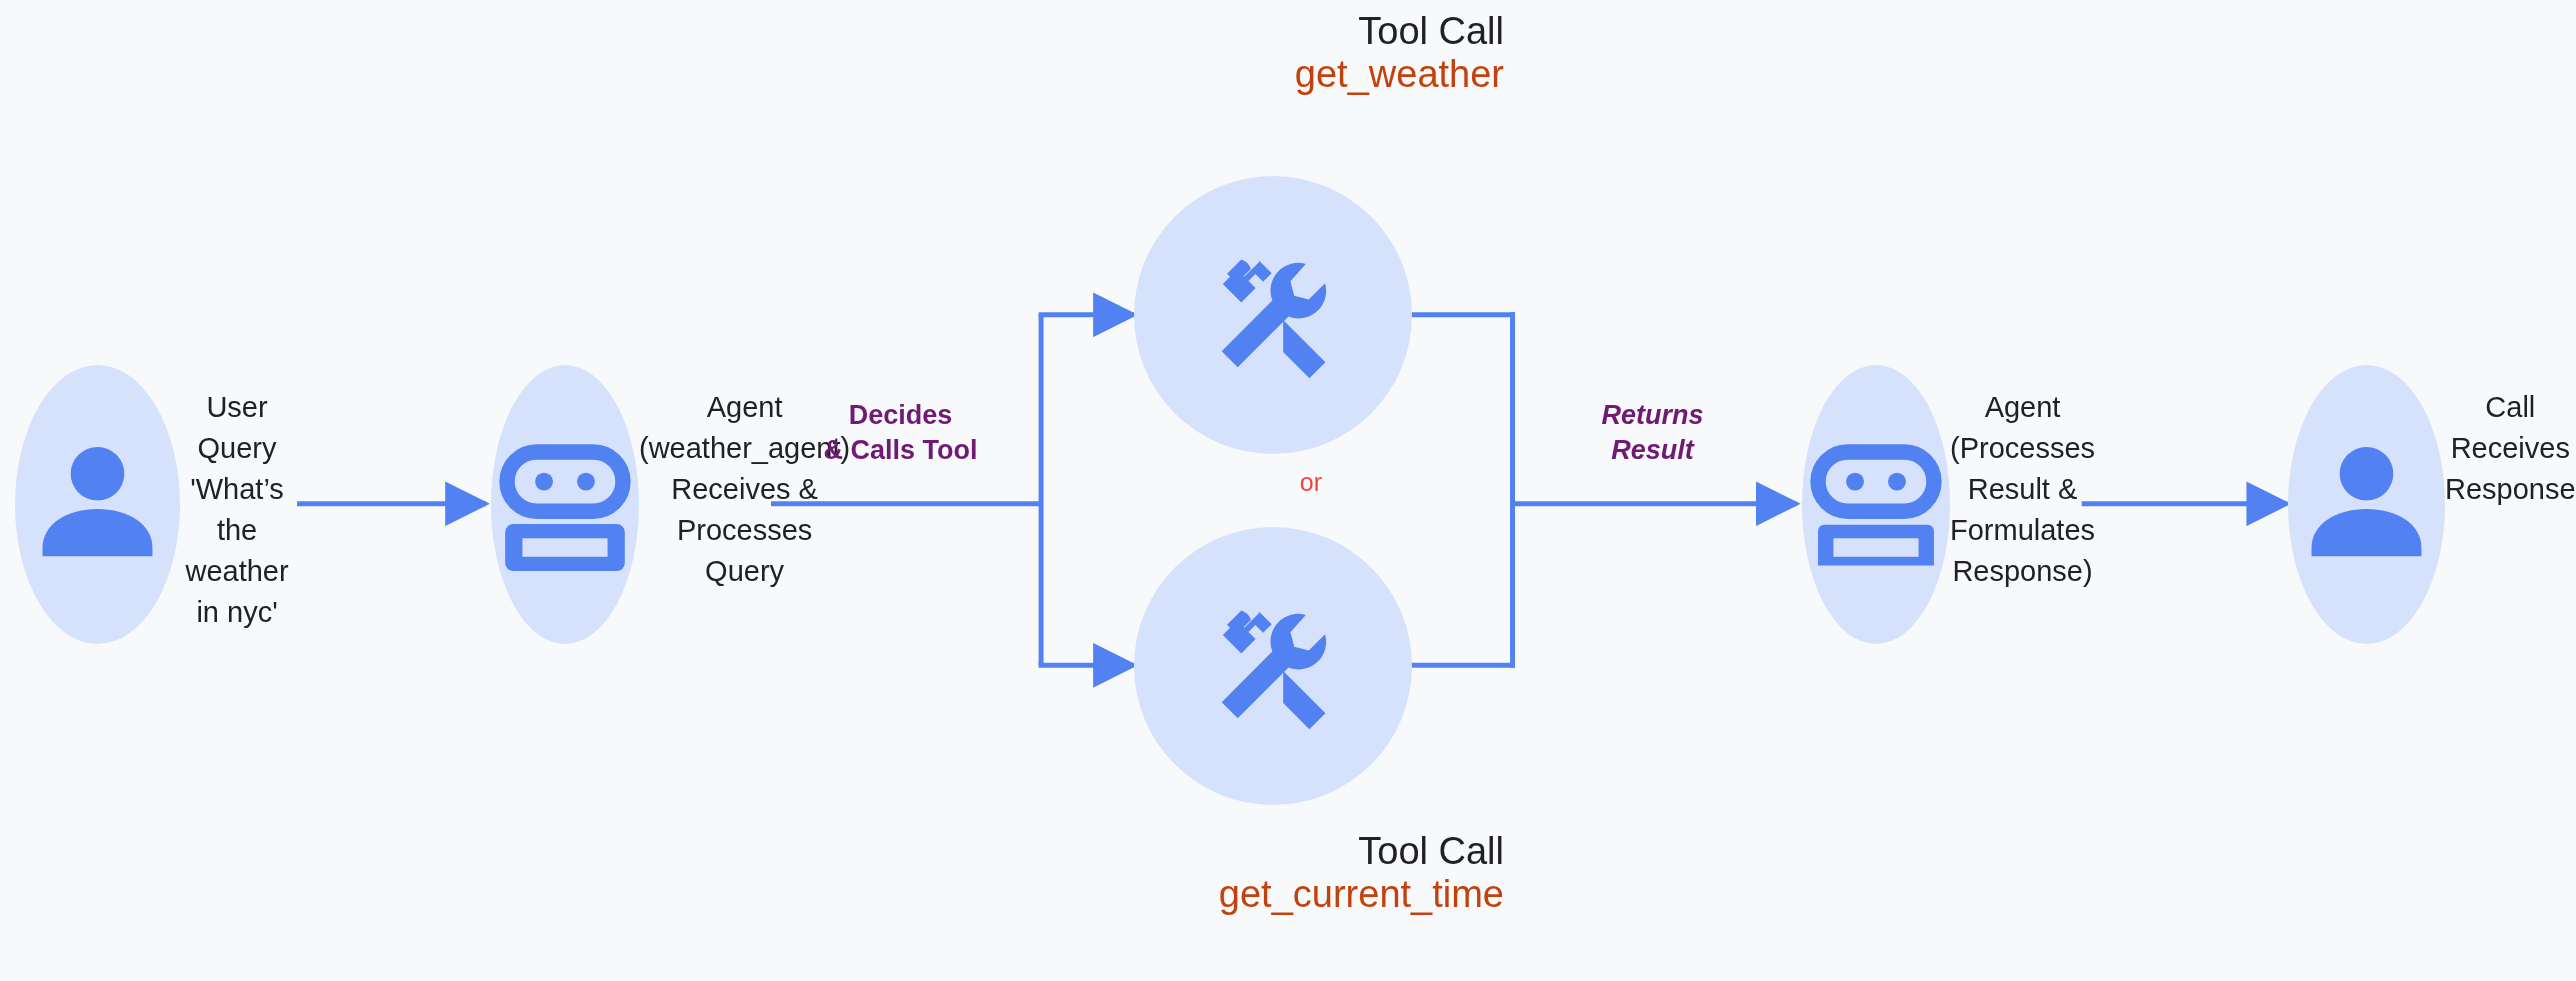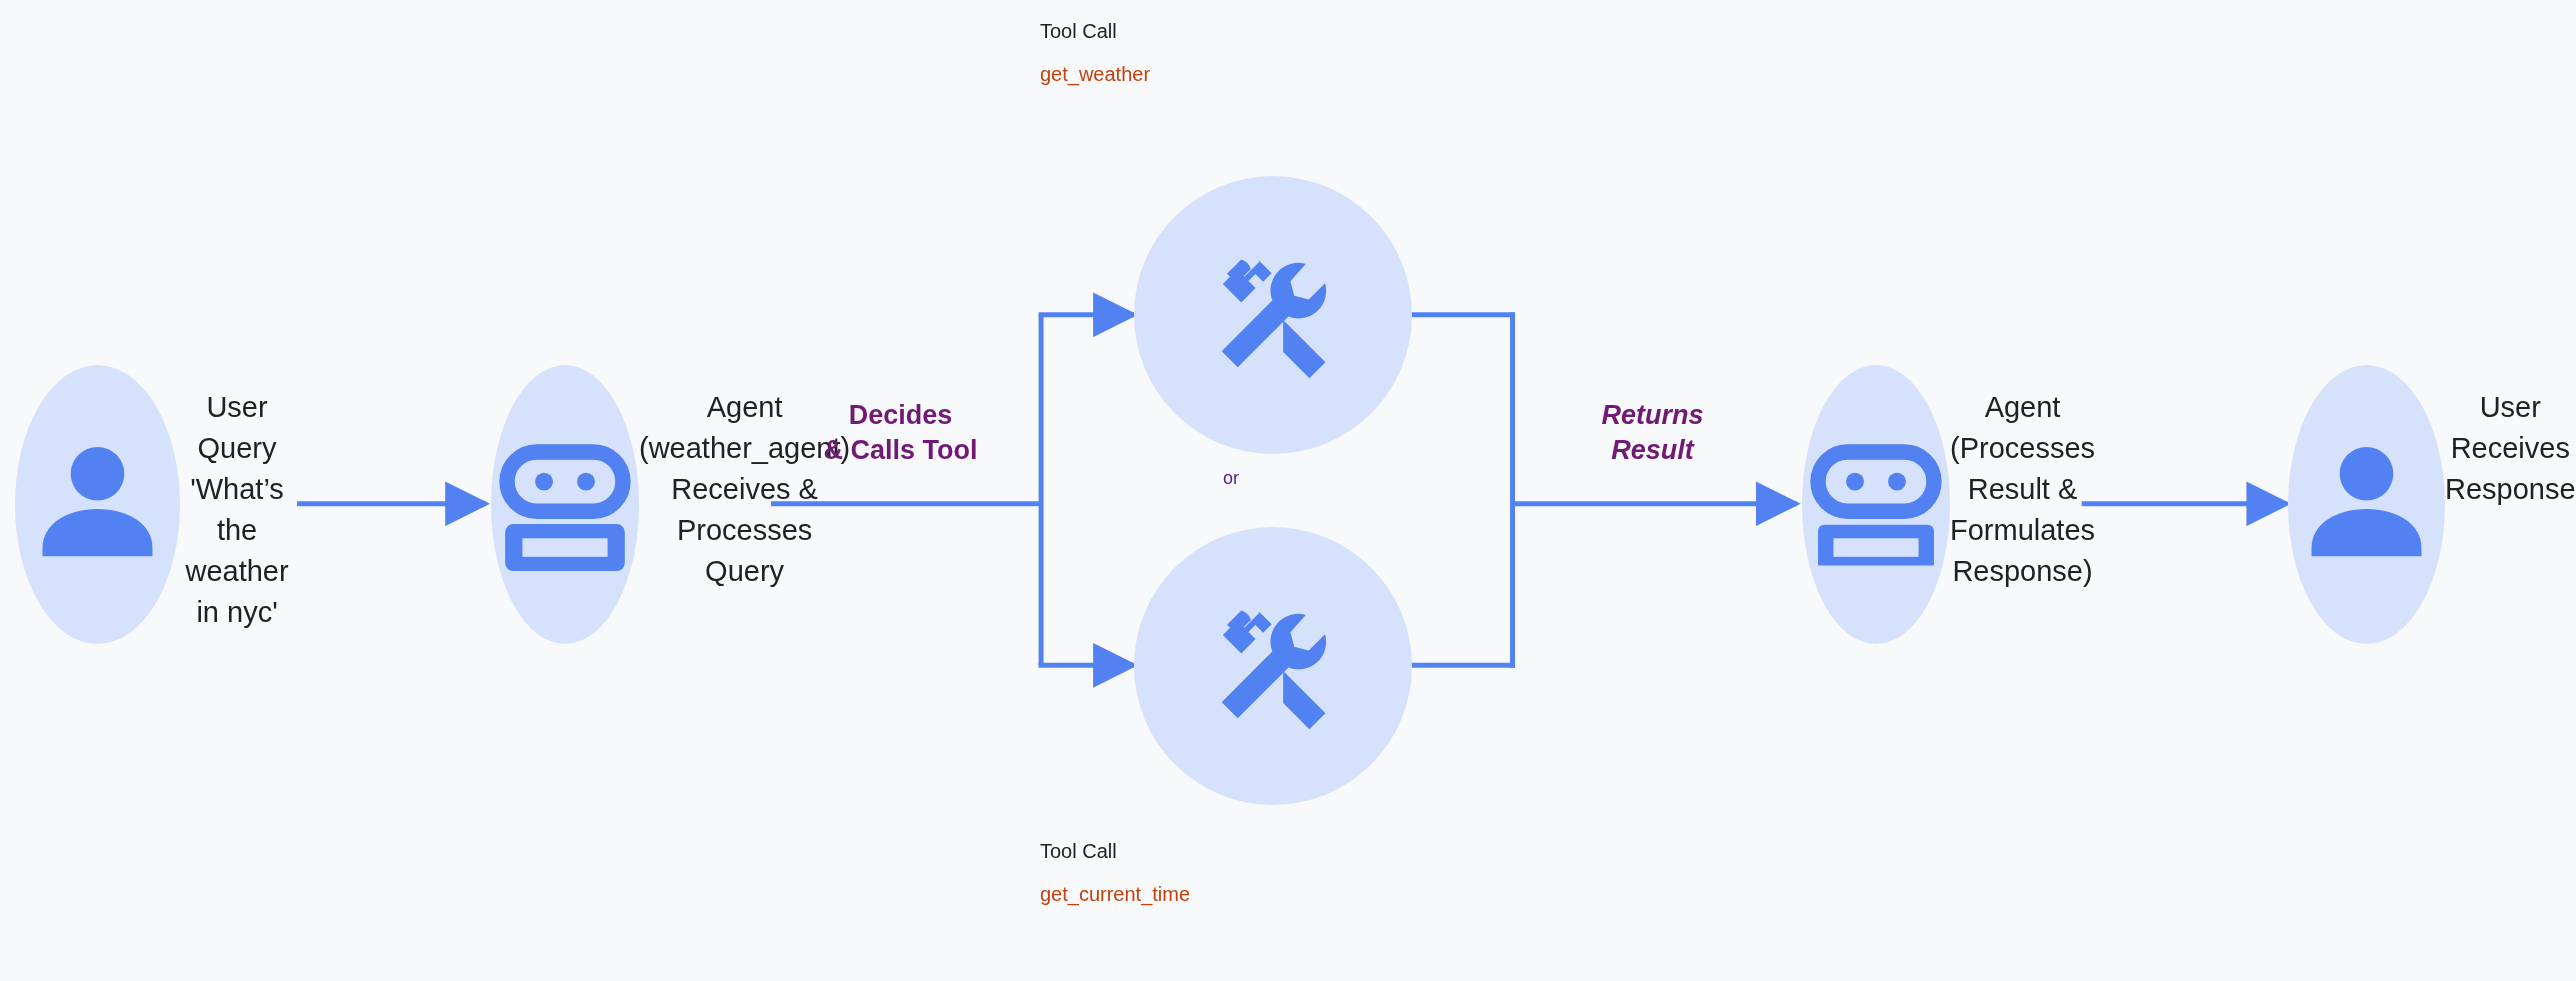--- a/index.html
+++ b/index.html
@@ -52,44 +52,44 @@
     margin-top: 21.5px;
     text-align: center;
     color: #202124;
     font-size: 29px;
     line-height: 41px;
     white-space: pre-line;
     font-weight: 400;
   }
   .tool-caption {
     position: absolute;
-    text-align: left;
+    text-align: right;
     color: #202124;
-    font-size: 20px;
+    font-size: 38px;
     line-height: 43px;
     width: 464px;
   }
   .tool-caption .fn {
     color: #c2410c;
   }
   .edge-label {
     position: absolute;
     text-align: center;
     color: #701a75;
     font-size: 27px;
     line-height: 35px;
     font-weight: 700;
     white-space: pre-line;
     width: 249px;
   }
   .or-label {
     position: absolute;
-    text-align: left;
-    color: #4c1d95;
-    font-size: 18px;
+    text-align: right;
+    color: #ef4444;
+    font-size: 25px;
     width: 99px;
   }
 </style>
 </head>
 <body>
 
 <div id="diagram">
 
   <svg class="edges" viewBox="0 0 3108 1184" width="2576" height="981">
     <defs>
@@ -213,21 +213,21 @@
 Response)</div>
   </div>
 
   <div class="node" style="left:2288px; top:365px; width:279px;">
     <div class="bubble big">
       <svg width="157" height="157" viewBox="0 0 24 24">
         <circle cx="12" cy="7.3" r="4.1" fill="#5282f2"></circle>
         <path d="M3.6 18.6c0-3.6 3.76-5.9 8.4-5.9s8.4 2.3 8.4 5.9v1.3H3.6z" fill="#5282f2"></path>
       </svg>
     </div>
-    <div class="node-label">User Receives
+    <div class="node-label">Call Receives
 Response</div>
   </div>
 
   <div class="edge-label" style="left:776px; top:398px;">Decides
 &amp; Calls Tool</div>
 
   <div class="edge-label" style="left:1528px; top:398px;font-style:italic;">Returns
 Result</div>
 
 </div>

